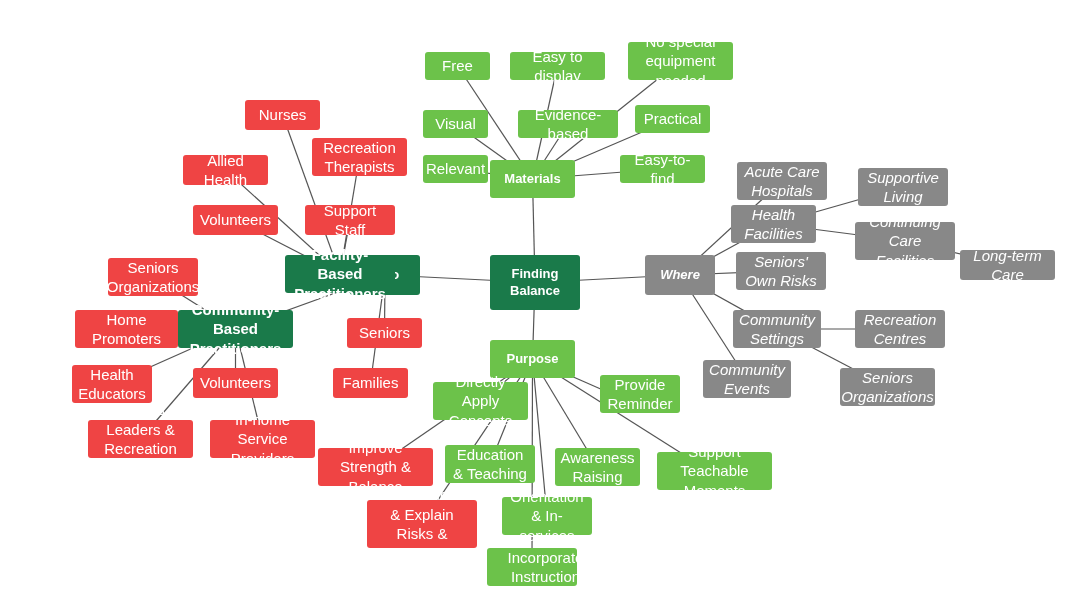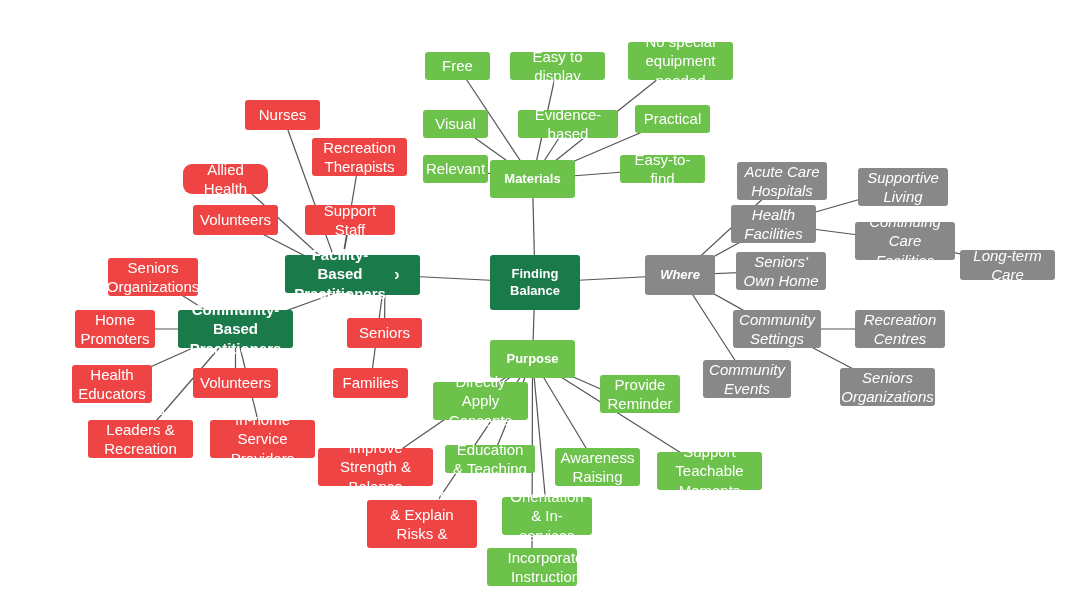--- a/index.html
+++ b/index.html
@@ -116,25 +116,25 @@
       <line x1="532.5" y1="359" x2="532" y2="567" stroke="#555" stroke-width="1.2" marker-end="url(#arrowhead)"></line>
     </svg>
   <div id="nodes-container">
       <div class="node dark-green center" style="left: 490px; top: 255px; width: 90px; height: 55px;">Finding
 Balance</div>
       <div class="node dark-green center" style="left: 350px; top: 255px; width: 70px; height: 40px;">Who</div>
       <div class="node bright-green center" style="left: 490px; top: 160px; width: 85px; height: 38px;">Materials</div>
       <div class="node gray center" style="left: 645px; top: 255px; width: 70px; height: 40px;">Where</div>
       <div class="node bright-green center" style="left: 490px; top: 340px; width: 85px; height: 38px;">Purpose</div>
       <div class="node medium-green" style="left: 245px; top: 100px; width: 75px; height: 30px;">Nurses</div>
-      <div class="node medium-green" style="left: 183px; top: 164px; width: 85px; height: 30px; border-radius: 9px;">Allied Health</div>
+      <div class="node medium-green" style="left: 183px; top: 155px; width: 85px; height: 30px;">Allied Health</div>
       <div class="node medium-green" style="left: 193px; top: 205px; width: 85px; height: 30px;">Volunteers</div>
       <div class="node medium-green" style="left: 108px; top: 258px; width: 90px; height: 38px;">Seniors
 Organizations</div>
-      <div class="node medium-green" style="left: 75px; top: 310px; width: 80px; height: 38px;">Home
+      <div class="node medium-green" style="left: 75px; top: 310px; width: 103px; height: 38px;">Home
 Promoters</div>
       <div class="node medium-green" style="left: 72px; top: 365px; width: 80px; height: 38px;">Health
 Educators</div>
       <div class="node medium-green" style="left: 88px; top: 420px; width: 105px; height: 38px;">Fitness Leaders &amp;
 Recreation Staff</div>
       <div class="node medium-green" style="left: 312px; top: 138px; width: 95px; height: 38px;">Recreation
 Therapists</div>
       <div class="node medium-green" style="left: 305px; top: 205px; width: 90px; height: 30px;">Support Staff</div>
       <div class="node dark-green" style="left: 285px; top: 255px; width: 110px; height: 38px;">Facility-Based
 Practitioners</div>
@@ -157,40 +157,40 @@
       <div class="node gray" style="left: 737px; top: 162px; width: 90px; height: 38px;">Acute Care
 Hospitals</div>
       <div class="node gray" style="left: 858px; top: 168px; width: 90px; height: 38px;">Supportive
 Living</div>
       <div class="node gray" style="left: 731px; top: 205px; width: 85px; height: 38px;">Health
 Facilities</div>
       <div class="node gray" style="left: 855px; top: 222px; width: 100px; height: 38px;">Continuing
 Care Facilities</div>
       <div class="node gray" style="left: 960px; top: 250px; width: 95px; height: 30px;">Long-term Care</div>
       <div class="node gray" style="left: 736px; top: 252px; width: 90px; height: 38px;">Seniors' Own
-Home</div>
+Risks</div>
       <div class="node gray" style="left: 733px; top: 310px; width: 88px; height: 38px;">Community
 Settings</div>
       <div class="node gray" style="left: 855px; top: 310px; width: 90px; height: 38px;">Recreation
 Centres</div>
       <div class="node gray" style="left: 703px; top: 360px; width: 88px; height: 38px;">Community
 Events</div>
       <div class="node gray" style="left: 840px; top: 368px; width: 95px; height: 38px;">Seniors
 Organizations</div>
       <div class="node bright-green" style="left: 433px; top: 382px; width: 95px; height: 38px;">Directly Apply
 Concepts</div>
       <div class="node bright-green" style="left: 572px; top: 375px; width: 80px; height: 38px; margin-left: 28px;">Provide
 Reminder</div>
       <div class="node medium-green" style="left: 318px; top: 448px; width: 115px; height: 38px;">Improve Strength &amp;
 Balance</div>
-      <div class="node bright-green" style="left: 445px; top: 445px; width: 90px; height: 28px;">Education &amp;
+      <div class="node bright-green" style="left: 445px; top: 445px; width: 90px; height: 38px;">Education &amp;
 Teaching</div>
       <div class="node bright-green" style="left: 555px; top: 448px; width: 85px; height: 38px;">Awareness
 Raising</div>
-      <div class="node bright-green" style="left: 657px; top: 452px; width: 105px; height: 38px;">Support Teachable
+      <div class="node bright-green" style="left: 657px; top: 452px; width: 115px; height: 38px;">Support Teachable
 Moments</div>
       <div class="node medium-green" style="left: 367px; top: 500px; width: 110px; height: 48px;">Communicate &amp;
 Explain Risks &amp;
 Prevention</div>
       <div class="node bright-green" style="left: 502px; top: 497px; width: 90px; height: 38px;">Orientation &amp;
 In-services</div>
       <div class="node bright-green" style="left: 487px; top: 548px; width: 90px; height: 38px; padding-left: 33px;">Incorporate
 Instruction</div>
     </div>
 </div>

